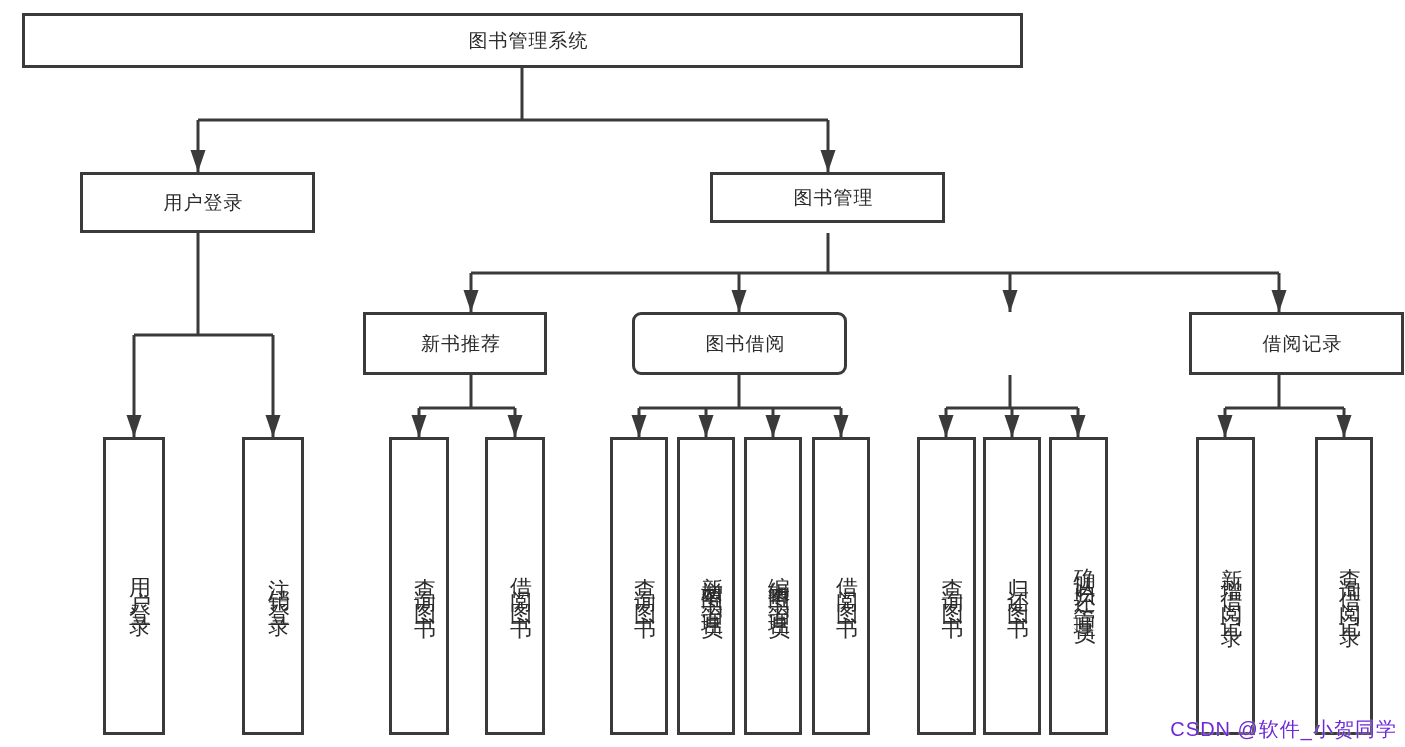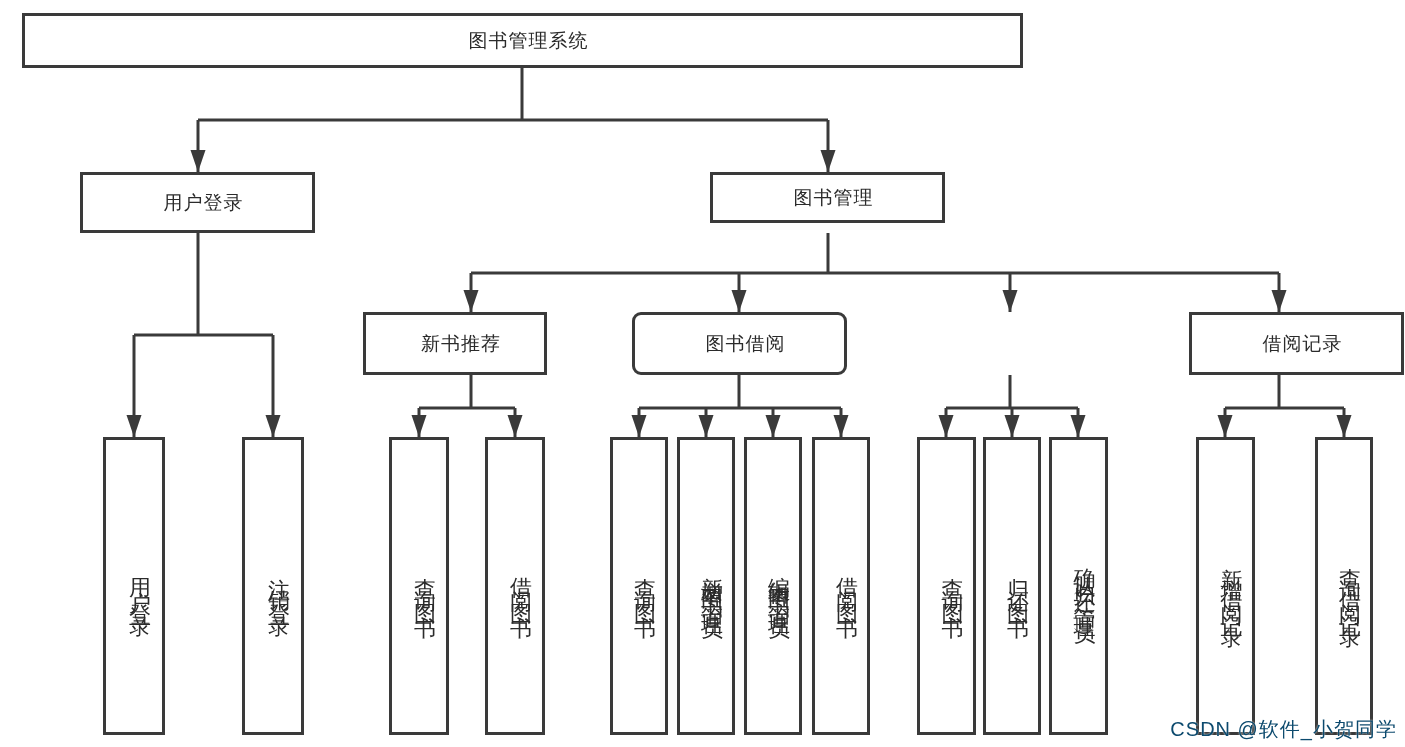--- a/index.html
+++ b/index.html
@@ -34,21 +34,21 @@
   }
   .sp4 { letter-spacing: 13px; }
   .sp6 { letter-spacing: 12px; }
   .sp8 { letter-spacing: 8px; }
   .sp9 { letter-spacing: 6px; }
   .watermark {
     position: absolute;
     right: 8px;
     bottom: 4px;
     font-size: 20px;
-    color: #0c4a6e;
+    color: #6d28d9;
     text-shadow: 0 0 2px #ffffff;
     letter-spacing: 1px;
     white-space: nowrap;
   }
   
   #n-root  { left: 22px;  top: 13px;  width: 1001px; height: 55px; }
   #n-l2-0  { left: 80px;  top: 172px; width: 235px;  height: 61px; }
   #n-l2-1  { left: 710px; top: 172px; width: 235px;  height: 51px; }
   #n-l3-0  { left: 363px; top: 312px; width: 184px;  height: 63px; }
   #n-l3-1  { left: 632px; top: 312px; width: 215px;  height: 63px; border-radius: 9px; }

